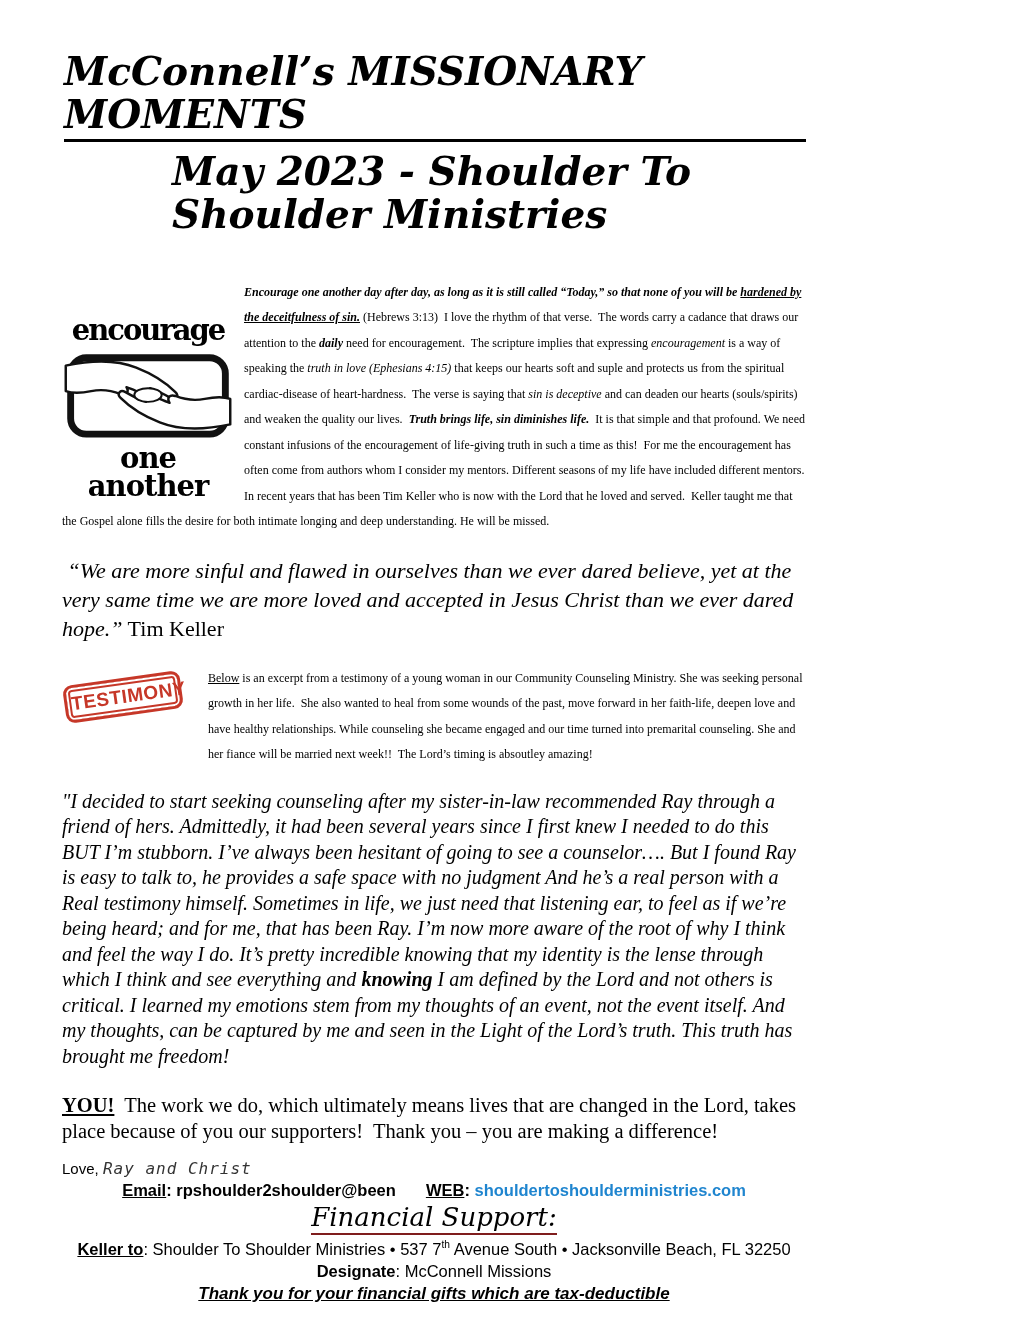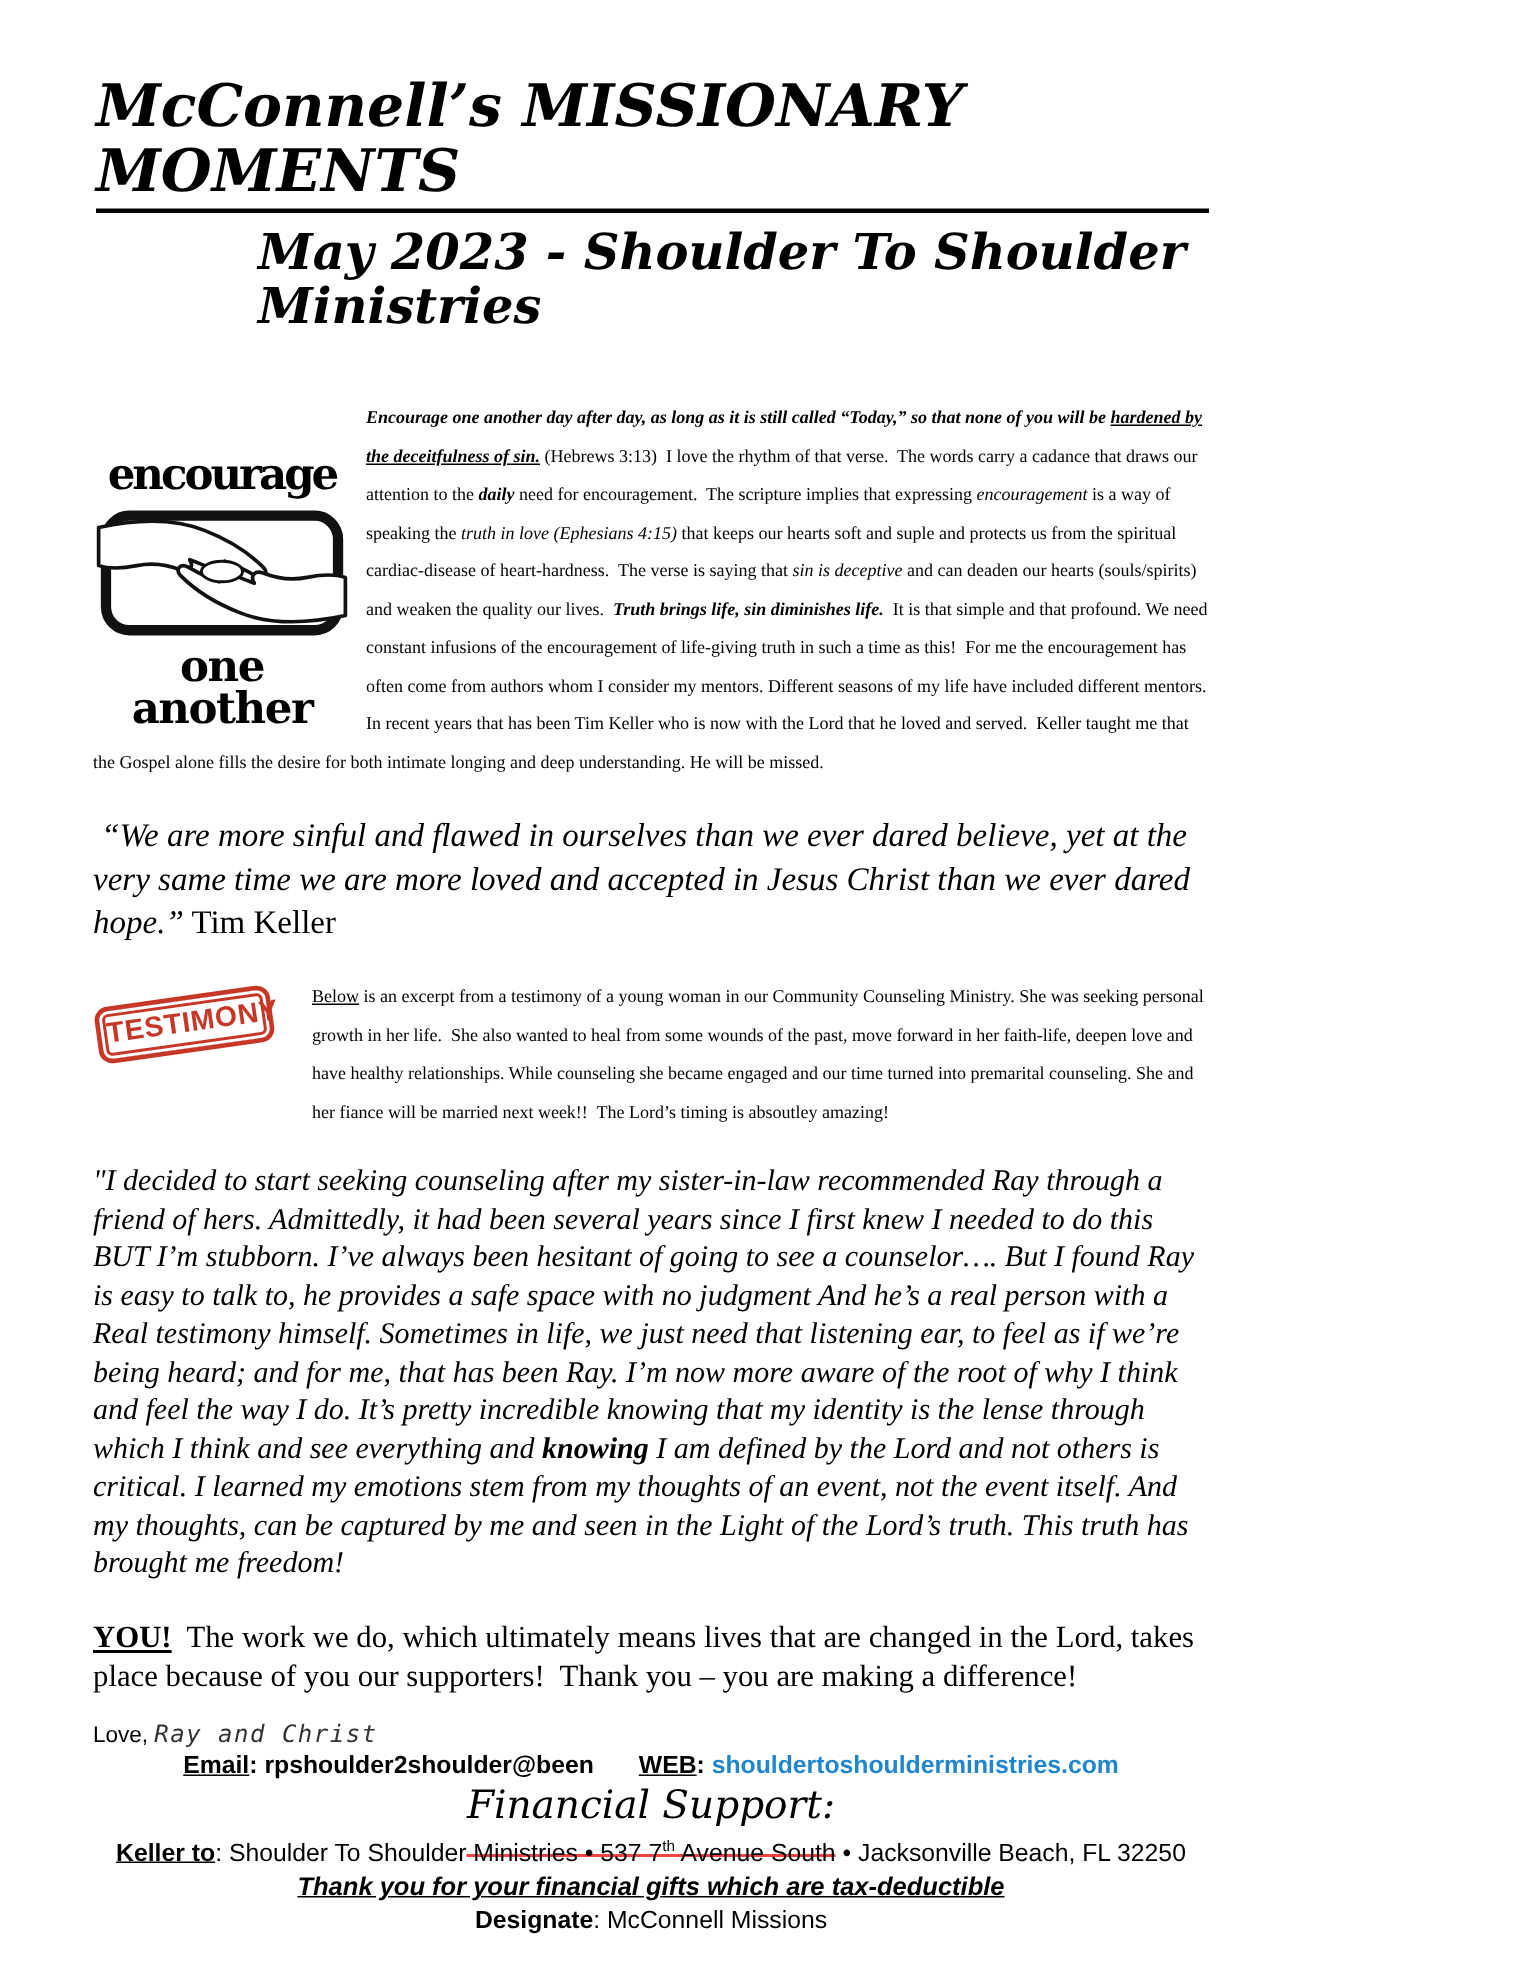--- a/index.html
+++ b/index.html
@@ -8,21 +8,21 @@
     width:864px; height:1320px; overflow:hidden; background:#fff;
     padding:50px 58px 0 62px; color:#000;
     font-family:"Liberation Serif", serif;
   }
   
   .hdr { margin-bottom:44px; }
   h1 { margin:0 0 0 2px; font-family:"DejaVu Serif", serif; font-style:italic; font-weight:bold;
        font-size:39px; line-height:1.1; }
   h1 .title-line { display:inline-block; border-bottom:3px solid #000; padding:0 4px 3px 0; }
   h2 { margin:8px 0 0 110px; font-family:"DejaVu Serif", serif; font-style:italic; font-weight:bold;
-       font-size:33px; line-height:1.1; }
+       font-size:39px; line-height:1.1; }
   
   .b  { font-weight:bold; }
   .i  { font-style:italic; }
   .bi { font-weight:bold; font-style:italic; }
   .u  { text-decoration:underline; }
   .sup { vertical-align:super; font-size:0.62em; }
   .link { color:#1f85cf; }
   .body-text { font-size:12px; line-height:25.5px; margin:0; }
   section::after { content:""; display:block; clear:both; }
   
@@ -49,21 +49,21 @@
   .you { font-size:20.5px; line-height:26px; margin:23px 0 0 0; }
   
   .signature { margin:15px 0 0 0; font-family:"Liberation Sans", sans-serif; font-size:15px; }
   .handwriting { font-family:"DejaVu Sans Mono", monospace; font-style:italic;
                  font-size:16px; letter-spacing:1px; color:#333; }
   footer { text-align:center; margin-top:2px; font-family:"Liberation Sans", sans-serif; }
   .f-line { font-size:16.5px; margin:2px 0; line-height:20px; }
   .gap { display:inline-block; width:30px; }
   .financial { font-family:"DejaVu Serif", serif; font-style:italic; font-size:26px;
                margin:2px 0 3px 0; }
-  .financial span { border-bottom:2px solid #ef4444; padding-bottom:17px; }
+  .financial span { border-bottom:2px solid #7f1d1d; padding-bottom:1px; }
   .tax { font-weight:bold; font-style:italic; text-decoration:underline; font-size:17px; margin-top:3px; }
 </style>
 </head>
 <body>
 
 <div class="page">
 
   <div class="hdr">
     <h1><span class="title-line">McConnell’s MISSIONARY MOMENTS</span></h1>
     <h2>May 2023 - Shoulder To Shoulder Ministries</h2>
@@ -98,17 +98,17 @@
 
   <p class="signature">
     <span>Love,</span>
     <span class="handwriting">Ray and Christ</span>
   </p>
 
   <footer>
     <p class="f-line"><span class="b u">Email</span><span class="b">: rpshoulder2shoulder@been</span><span class="gap"></span><span class="b u">WEB</span><span class="b">: </span><span class="b link">shouldertoshoulderministries.com</span></p>
     <p class="financial"><span>Financial Support:</span></p>
     <p class="f-line"><span class="b u">Keller to</span><span>: Shoulder To Shoulder Ministries • 537 7</span><span class="sup">th</span><span> Avenue South • Jacksonville Beach, FL 32250</span></p>
+    <p class="f-line"><span class="b">Designate</span><span>: McConnell Missions</span></p>
     <p class="f-line tax">Thank you for your financial gifts which are tax-deductible</p>
-    <p class="f-line"><span class="b">Designate</span><span>: McConnell Missions</span></p>
   </footer>
 
 </div>
 
 </body></html>

